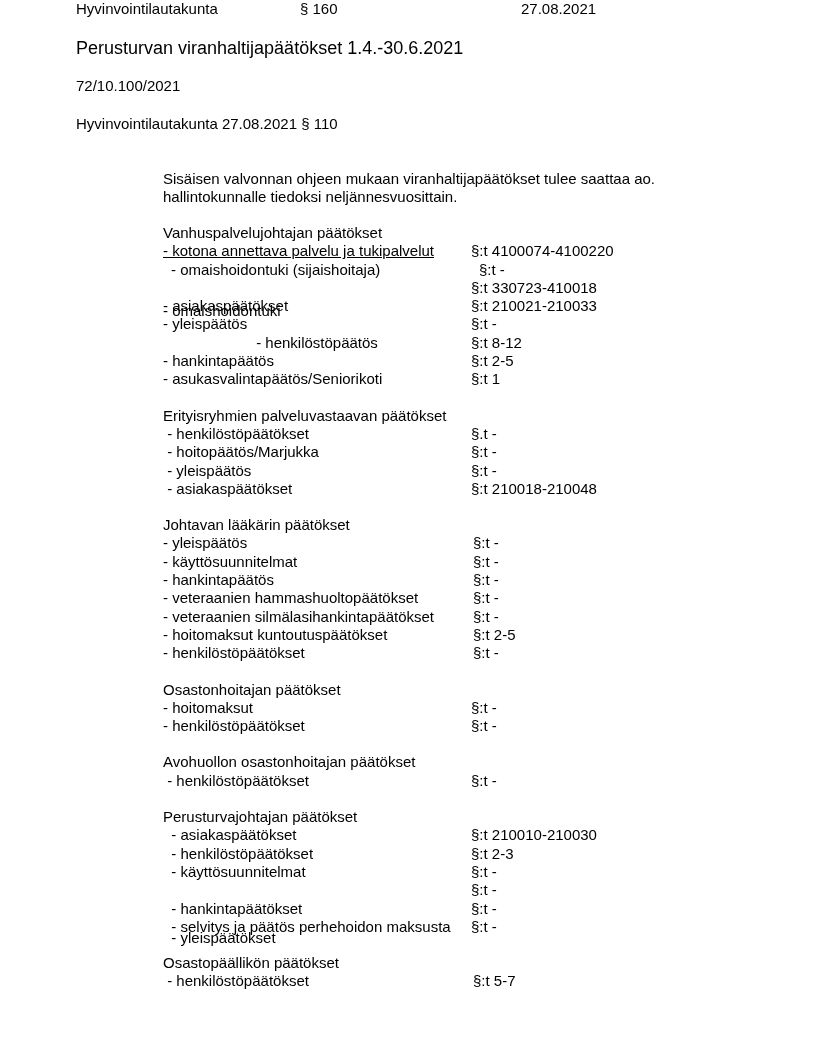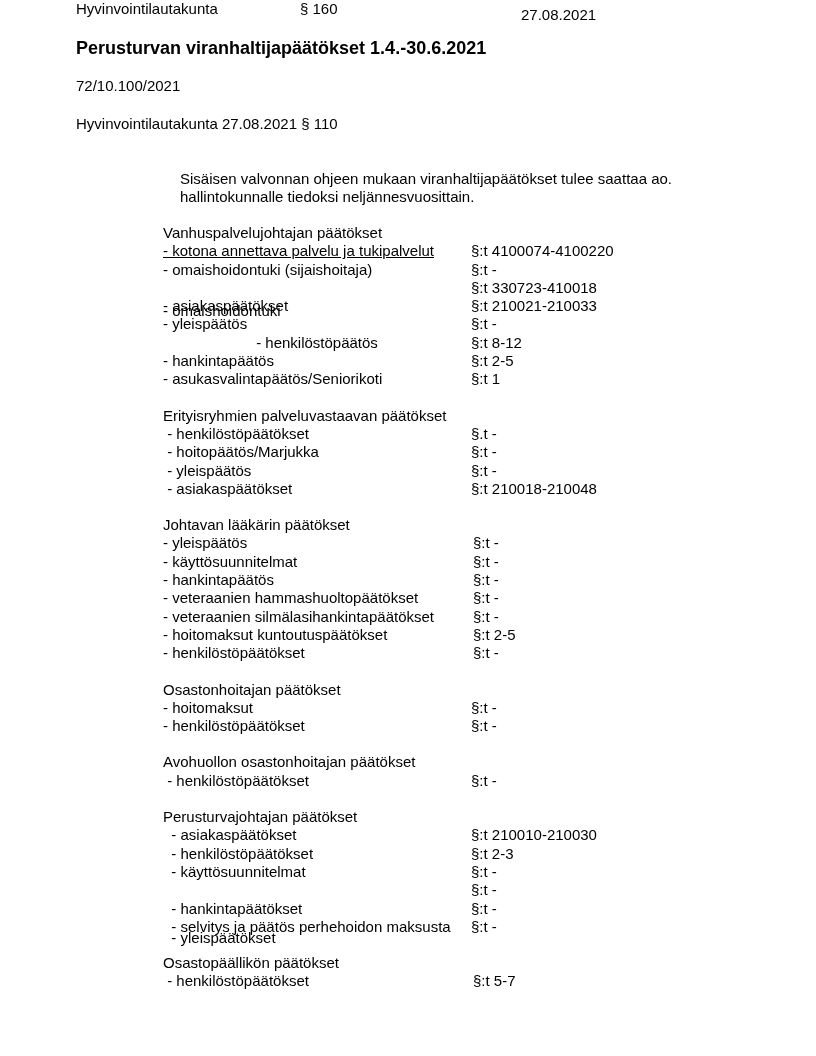--- a/index.html
+++ b/index.html
@@ -3,25 +3,25 @@
 <meta charset="utf-8">
 <style>
   html, body { margin: 0; padding: 0; background: #ffffff; }
   body {
     width: 816px; height: 1056px; position: relative; overflow: hidden;
     font-family: "Liberation Sans", sans-serif; color: #000; font-size: 15px;
   }
   .abs { position: absolute; white-space: nowrap; line-height: 18px; }
   .hdr-committee { left: 76px; top: 0px; }
   .hdr-section { left: 300px; top: 0px; }
-  .hdr-date { left: 521px; top: 6px; }
-  .title { left: 76px; top: 37px; font-weight: bold; font-size: 18px; line-height: 22px; }
+  .hdr-date { left: 521px; top: 0px; }
+  .title { left: 76px; top: 37px; font-weight: normal; font-size: 18px; line-height: 22px; }
   .docnum { left: 76px; top: 77px; }
   .meeting { left: 76px; top: 115px; }
-  .intro { left: 180px; top: 170px; white-space: normal; width: 560px; line-height: 18px; }
+  .intro { left: 163px; top: 170px; white-space: normal; width: 560px; line-height: 18px; }
   .sections { position: absolute; left: 163px; top: 224px; width: 560px; }
   .section { margin-bottom: 18px; }
   .section-heading { line-height: 18.3px; height: 18.3px; }
   .row { display: flex; line-height: 18.3px; height: 18.3px; }
   .row .label { width: 308px; white-space: nowrap; }
   .row .value { white-space: nowrap; }
   .sec-1 .row .label { width: 308px; }
   .sec-2 .row .label { width: 310px; }
   .sec-5 .row .label { width: 308px; }
   .sec-6 .row .label { width: 310px; }
@@ -40,21 +40,21 @@
 <div class="abs intro">Sisäisen valvonnan ohjeen mukaan viranhaltijapäätökset tulee saattaa ao. hallintokunnalle tiedoksi neljännesvuosittain.</div>
 
 <div class="sections" id="sections">
     <div class="section sec-0">
       <div class="section-heading">Vanhuspalvelujohtajan päätökset</div>
       <div class="row">
         <span class="label" style="white-space: pre; text-decoration: underline;">- kotona annettava palvelu ja tukipalvelut</span>
         <span class="value">§:t 4100074-4100220</span>
       </div>
       <div class="row">
-        <span class="label" style="white-space: pre;">- omaishoidontuki (sijaishoitaja)</span>
+        <span class="label" style="white-space: pre; margin-left: 8px;">- omaishoidontuki (sijaishoitaja)</span>
         <span class="value">§:t -</span>
       </div>
       <div class="row">
         <span class="label" style="white-space: pre; margin-top: 23px;">- omaishoidontuki</span>
         <span class="value">§:t 330723-410018</span>
       </div>
       <div class="row">
         <span class="label" style="white-space: pre;">- asiakaspäätökset</span>
         <span class="value">§:t 210021-210033</span>
       </div>

